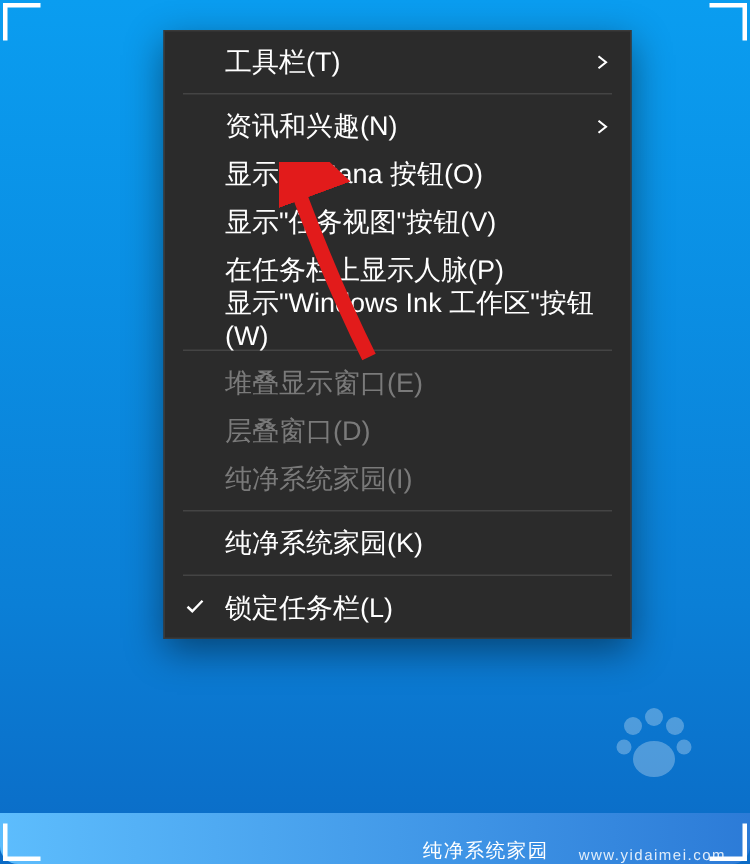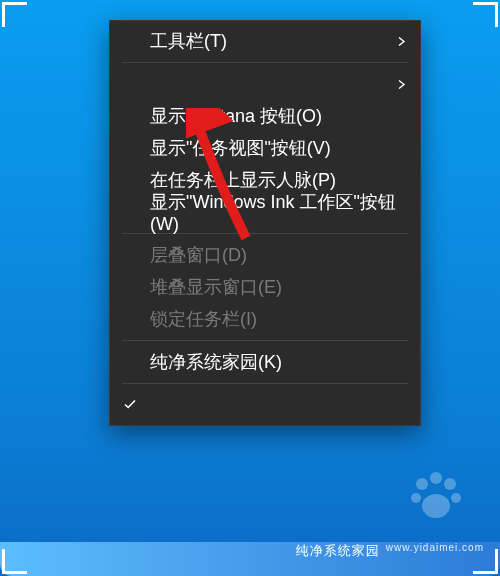--- a/index.html
+++ b/index.html
@@ -6,22 +6,22 @@
 body{background:linear-gradient(180deg,#0a9df0 0%,#0b7fd6 70%,#0b6bc6 100%);position:relative}
 .rounded-clip{position:absolute;inset:0;border-radius:12px;overflow:hidden}
 .context-menu{position:absolute;left:109px;top:20px;width:310px;background:#2b2b2b;border:1px solid #3a3a3a;box-shadow:0 8px 24px rgba(0,0,0,.45);padding:4px 0}
 .menu-item{display:flex;align-items:center;height:32px;color:#fff;font-size:18px;position:relative;padding:0 18px 0 40px}
 .menu-item.disabled{color:#7a7a7a}
 .menu-item .chevron{position:absolute;right:14px;top:50%;transform:translateY(-50%)}
 .menu-item .check{position:absolute;left:14px;top:50%;transform:translateY(-50%)}
 .sep{height:1px;background:#444;margin:5px 12px}
 .gear{position:absolute;left:13px;top:50%;transform:translateY(-50%)}
 .arrow-annot{position:absolute;left:186px;top:108px;pointer-events:none}
-.watermark-bar{position:absolute;left:0;right:0;bottom:0;height:34px;background:linear-gradient(90deg,#5dbdfd 0%,#2c7bd7 100%);display:flex;align-items:flex-start;justify-content:flex-end;padding-right:16px;color:#fff;font-size:13px;letter-spacing:1px}
-.watermark-bar .sub{font-size:10px;opacity:.85;margin-left:6px}
+.watermark-bar{position:absolute;left:0;right:0;bottom:0;height:34px;background:linear-gradient(90deg,#5dbdfd 0%,#2c7bd7 100%);display:flex;align-items:flex-end;justify-content:flex-end;padding-right:16px;color:#fff;font-size:13px;letter-spacing:1px}
+.watermark-bar .sub{font-size:10px;opacity:.85;margin-left:20px}
 .paw{position:absolute;right:36px;bottom:48px;opacity:.28}
 .corner{position:absolute;border:3px solid #fff;width:22px;height:22px}
 .corner.tl{left:2px;top:2px;border-right:none;border-bottom:none}
 .corner.tr{right:2px;top:2px;border-left:none;border-bottom:none}
 .corner.bl{left:2px;bottom:2px;border-right:none;border-top:none}
 .corner.br{right:2px;bottom:2px;border-left:none;border-top:none}
 </style>
 </head>
 <body>
 
@@ -35,20 +35,21 @@
       <svg width="8" height="10" viewBox="0 0 8 10">
             <path d="M1 1 L6 5 L1 9" stroke="#fff" stroke-width="1.4" fill="none"></path>
           </svg>
     </span>
   </div>
 
   <div class="sep"></div>
 
 
   <div class="menu-item">
+    <span>资讯和兴趣(N)</span>
     <span class="chevron">
       <svg width="8" height="10" viewBox="0 0 8 10">
             <path d="M1 1 L6 5 L1 9" stroke="#fff" stroke-width="1.4" fill="none"></path>
           </svg>
     </span>
   </div>
 
   <div class="menu-item">
     <span>显示 Cortana 按钮(O)</span>
   </div>
@@ -62,43 +63,44 @@
   </div>
 
   <div class="menu-item">
     <span>显示"Windows Ink 工作区"按钮(W)</span>
   </div>
 
 
   <div class="sep"></div>
 
   <div class="menu-item disabled">
+    <span>堆叠显示窗口(E)</span>
+  </div>
+  <div class="menu-item disabled">
     <span>层叠窗口(D)</span>
   </div>
   <div class="menu-item disabled">
-    <span>堆叠显示窗口(E)</span>
-  </div>
-  <div class="menu-item disabled">
-    <span>锁定任务栏(I)</span>
+    <span>纯净系统家园(I)</span>
   </div>
 
   <div class="sep"></div>
 
   <div class="menu-item">
     <span>纯净系统家园(K)</span>
   </div>
 
   <div class="sep"></div>
 
   <div class="menu-item">
     <span class="check">
       <svg width="12" height="12" viewBox="0 0 12 12">
             <path d="M1 6 L4.2 9 L11 2" stroke="#fff" stroke-width="1.6" fill="none"></path>
           </svg>
     </span>
+    <span>锁定任务栏(L)</span>
   </div>
 
 
 </div>
 
 <svg class="arrow-annot" width="90" height="140">
   <defs>
     <marker id="ah" viewBox="0 0 10 10" refX="2" refY="5" markerWidth="7" markerHeight="7" orient="auto">
       <path d="M0 0 L10 5 L0 10 z" fill="#e21b1b"></path>
     </marker>

